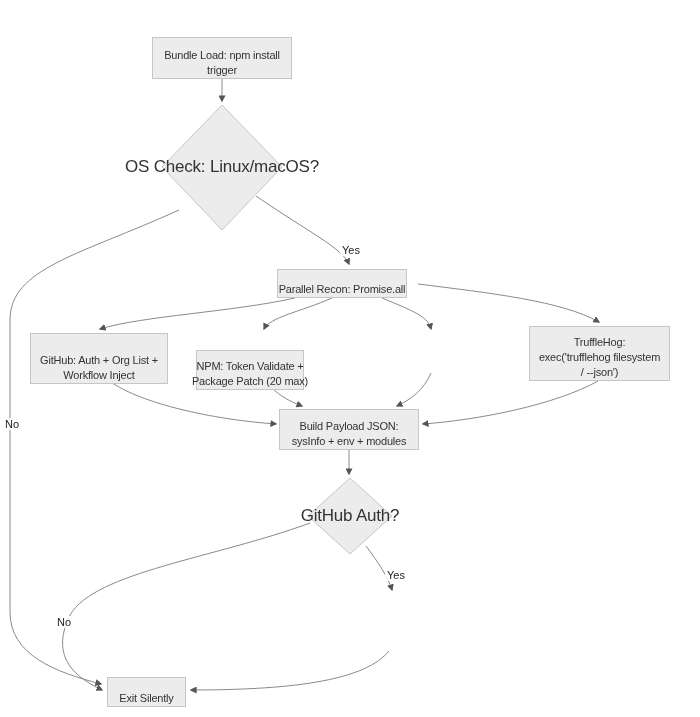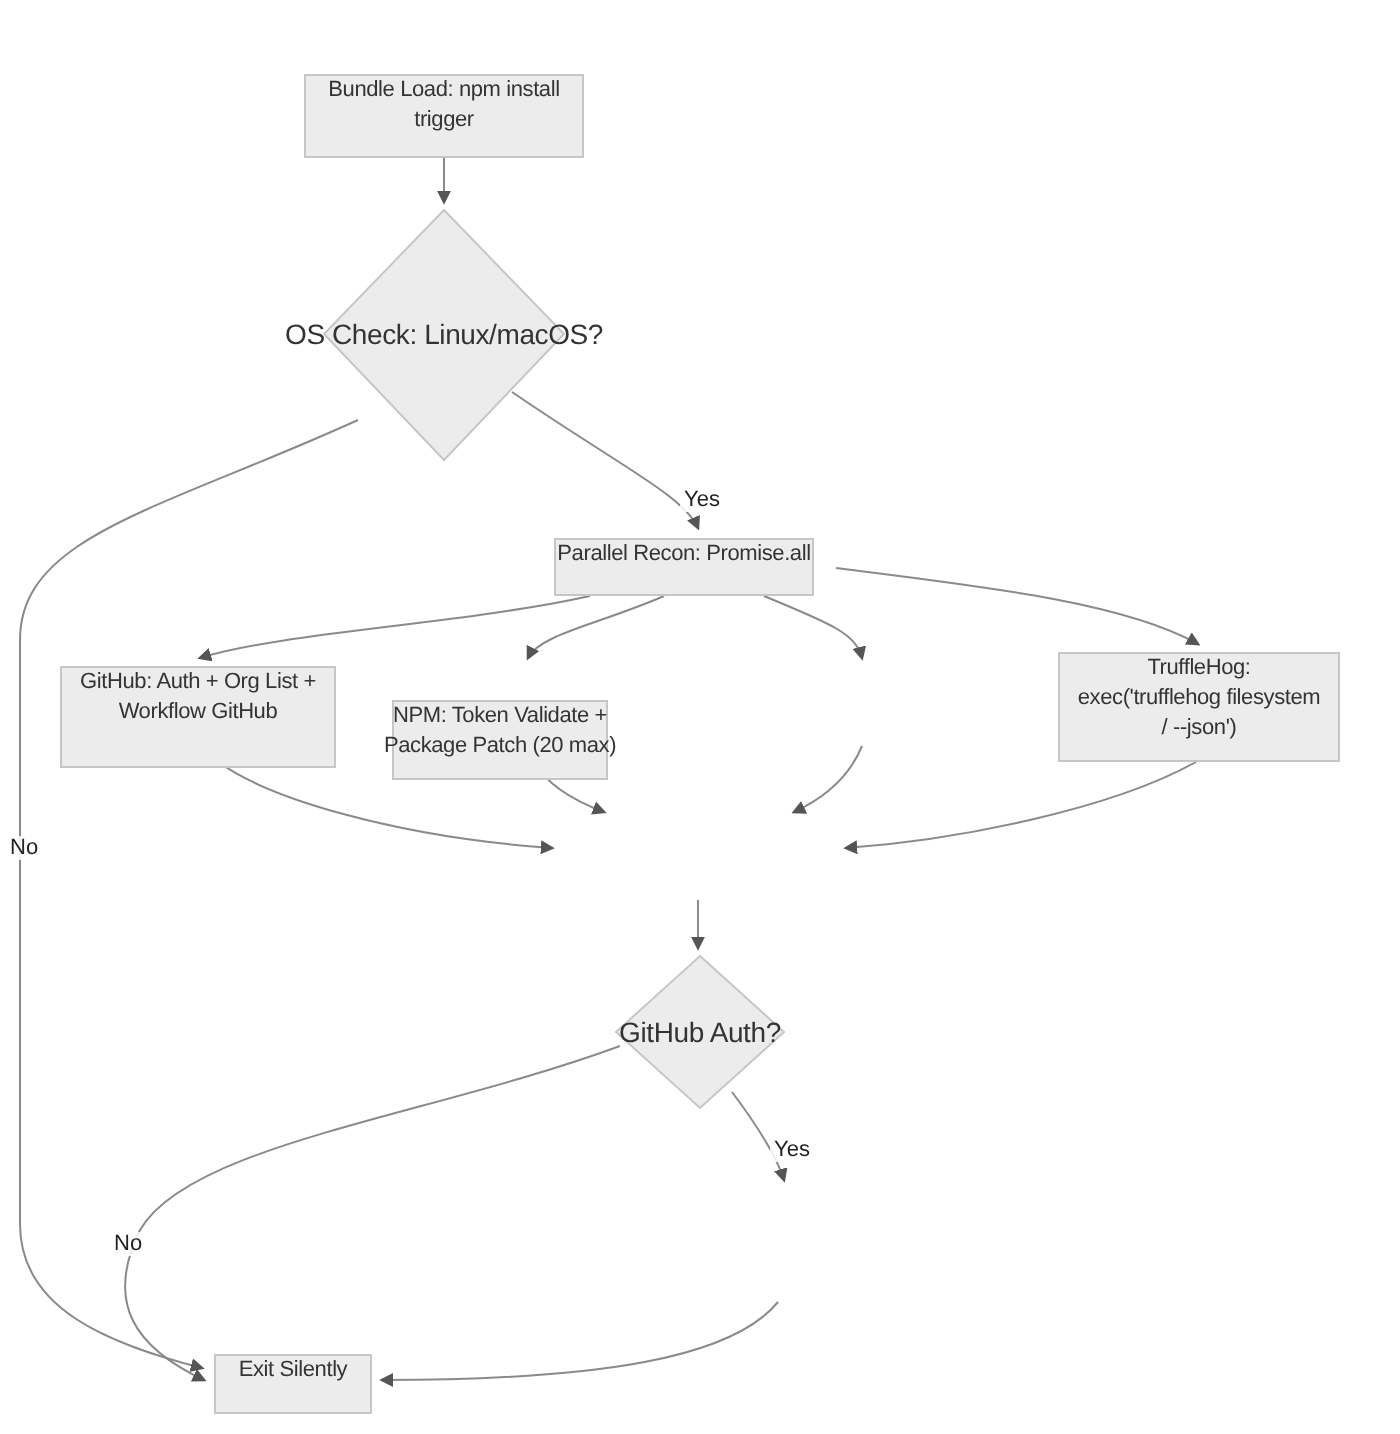--- a/index.html
+++ b/index.html
@@ -22,35 +22,35 @@
   .edge{fill:none;stroke:var(--edge);stroke-width:1;}
   .shape{fill:var(--node-fill);stroke:var(--node-border);stroke-width:1;}
   .arrowhead{fill:var(--arrow);}
   .node{
     position:absolute;
     background:var(--node-fill);
     border:1px solid var(--node-border);
     box-sizing:border-box;
     display:flex;
     flex-direction:column;
-    justify-content:flex-start;
+    justify-content:flex-end;
     align-items:center;
     text-align:center;
     font-size:11px;
     line-height:15px;
     letter-spacing:-0.2px;
     white-space:nowrap;
   }
   .diamond-label{
     position:absolute;
     display:flex;
     justify-content:center;
     align-items:center;
     text-align:center;
-    font-size:14px;
+    font-size:17px;
     letter-spacing:-0.2px;
     white-space:nowrap;
   }
   .edge-label{
     position:absolute;
     font-size:11px;
     color:#222;
     background:rgba(255,255,255,0.85);
     padding:0 2px;
     white-space:nowrap;
@@ -96,35 +96,39 @@
     <span class="line">Bundle Load: npm install</span>
     <span class="line">trigger</span>
   </div>
 
   <div class="node" style="left:277px;top:269px;width:130px;height:29px">
     <span class="line">Parallel Recon: Promise.all</span>
   </div>
 
   <div class="node" style="left:30px;top:333px;width:138px;height:51px">
     <span class="line">GitHub: Auth + Org List +</span>
-    <span class="line">Workflow GitHub</span>
+    <span class="line">Workflow Inject</span>
   </div>
 
   <div class="node" style="left:196px;top:350px;width:108px;height:40px">
     <span class="line">NPM: Token Validate +</span>
     <span class="line">Package Patch (20 max)</span>
   </div>
 
 
   <div class="node" style="left:529px;top:326px;width:141px;height:55px">
     <span class="line">TruffleHog:</span>
     <span class="line">exec('trufflehog filesystem</span>
     <span class="line">/ --json')</span>
   </div>
 
+  <div class="node" style="left:279px;top:409px;width:140px;height:41px">
+    <span class="line">Build Payload JSON:</span>
+    <span class="line">sysInfo + env + modules</span>
+  </div>
 
 
   <div class="node" style="left:107px;top:677px;width:79px;height:30px">
     <span class="line">Exit Silently</span>
   </div>
 
   <div class="diamond-label" style="left:152px;top:157px;width:140px;height:20px">
     <span>OS Check: Linux/macOS?</span>
   </div>
   <div class="diamond-label" style="left:300px;top:506px;width:100px;height:20px">

